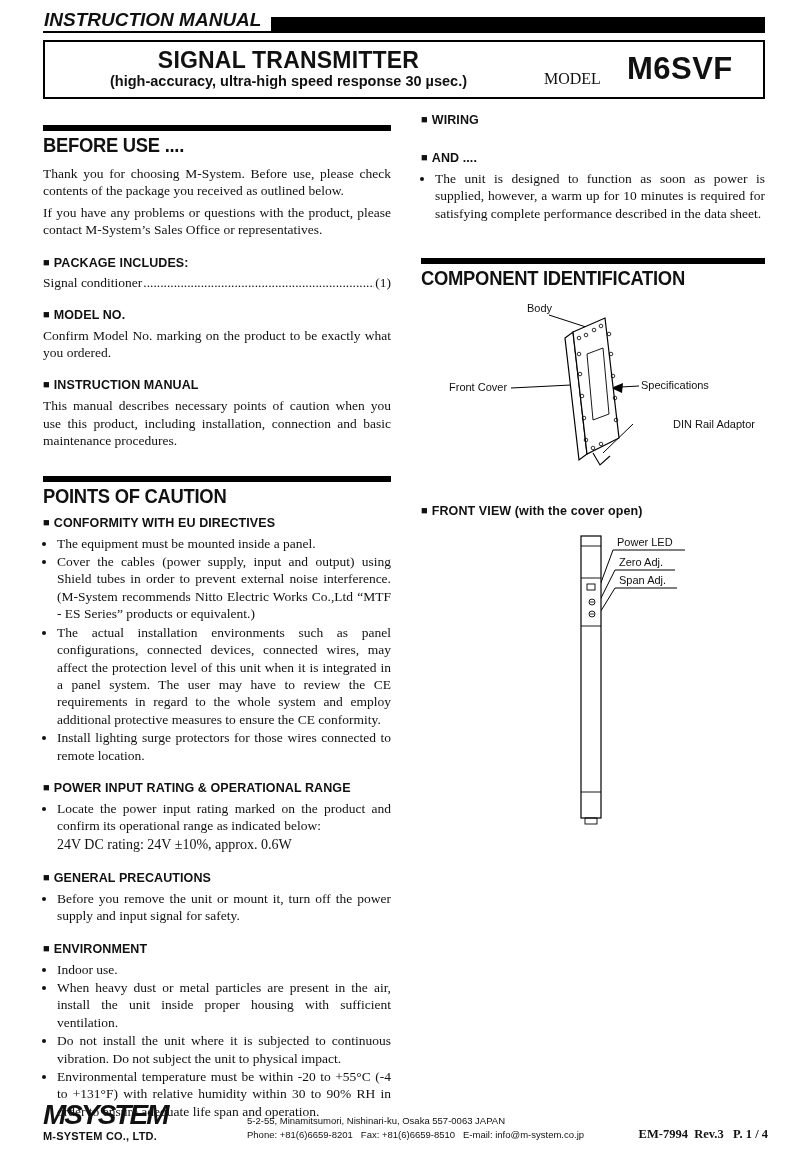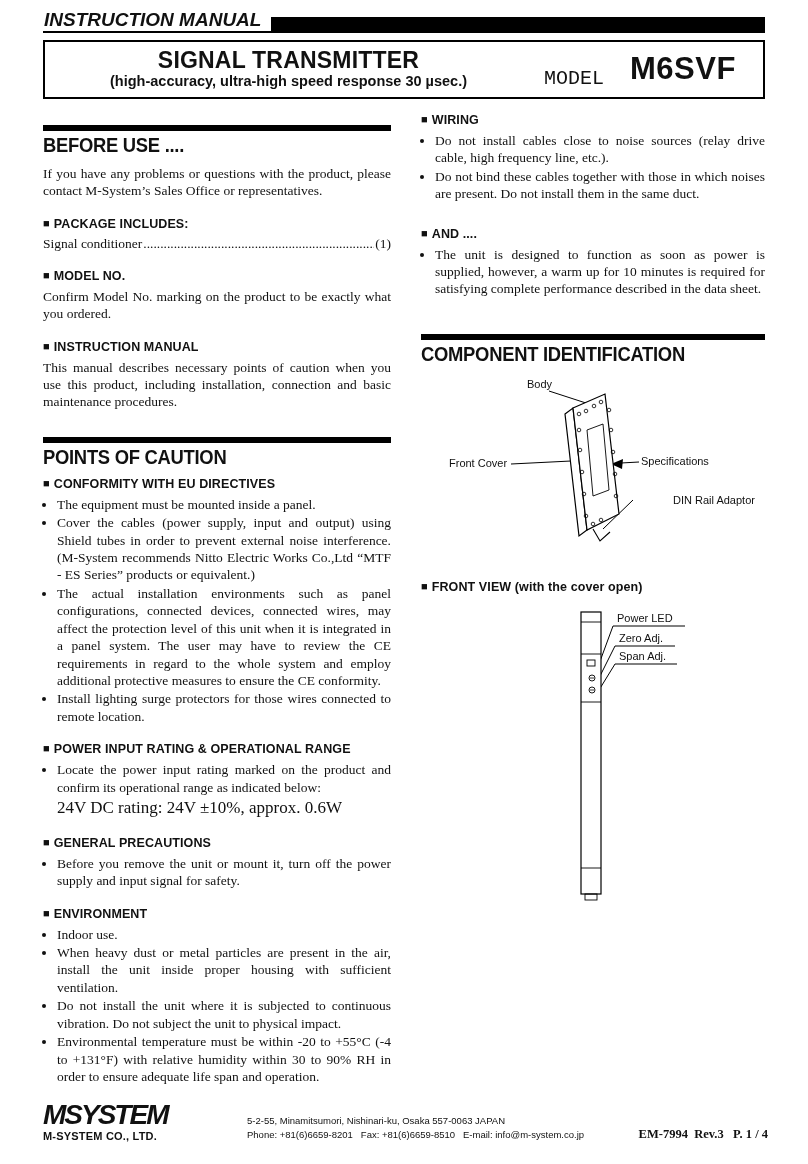--- a/index.html
+++ b/index.html
@@ -22,21 +22,21 @@
 
   
   .title-box {
     border:2.5px solid #000; margin-top:7px;
     display:flex; align-items:center; padding:5px 0 7px 16px; min-height:52px;
   }
   .title-main { width:455px; text-align:center; }
   .doc-title { font-family:"Liberation Sans", sans-serif; font-weight:bold; font-size:23px; line-height:26px; letter-spacing:0.2px; }
   .doc-subtitle { font-family:"Liberation Sans", sans-serif; font-weight:bold; font-size:14.5px; line-height:17px; }
   .model-area { flex:1; display:flex; align-items:center; gap:26px; padding-left:28px; }
-  .model-label { font-family:Liberation Mono, monospace; font-size:20px;margin-top:20px; }
+  .model-label { font-family:Liberation Serif, serif; font-size:16px;margin-top:20px; }
   .model-value { font-family:"Liberation Sans", sans-serif; font-weight:bold; font-size:31px; letter-spacing:0.5px; }
 
   
   .columns { display:flex; gap:30px; margin-top:12px; align-items:flex-start; }
   .col-left  { width:348px; }
   .col-right { width:344px; }
 
   
   .section-heading { margin:14px 0 8px 0; }
   .section-heading .bar { height:6px; background:#000; margin-bottom:3px; }
@@ -52,21 +52,21 @@
   .sub-title {
     font-family:"Liberation Sans", sans-serif; font-weight:bold; font-size:12.5px;
     display:flex; align-items:baseline; gap:4px; margin-bottom:5px; letter-spacing:0.1px;
   }
   .sq { font-size:11px; line-height:1; position:relative; top:-1px; }
 
   p.body { margin:4px 0 0 0; font-size:13.5px; line-height:1.29; text-align:justify; }
 
   ul.bullets { margin:2px 0 0 0; padding-left:14px; font-size:13.5px; line-height:1.29; }
   ul.bullets li { text-align:justify; margin-bottom:1px; }
-  .indent-note { font-size:17px; line-height:1.29; margin-left:14px; }
+  .indent-note { font-size:14px; line-height:1.29; margin-left:14px; }
 
   .pkg-line { display:flex; align-items:baseline; font-size:13.5px; margin-top:2px; }
   .pkg-item { white-space:nowrap; }
   .pkg-dots { flex:1; overflow:hidden; white-space:nowrap; margin:0 1px; }
   .pkg-qty { white-space:nowrap; }
 
   
   .diagram { position:relative; }
   .comp-diagram { width:322px; height:176px; margin:12px 0 2px 22px; }
   .fv-diagram { width:252px; height:296px; margin:14px 0 0 130px; }
@@ -115,20 +115,21 @@
 
     <div class="columns">
 
       <div class="col-left">
 
         <div class="section-heading">
           <div class="bar"></div>
           <span class="text">BEFORE USE ....</span>
         </div>
 
+        <p class="body">Thank you for choosing M-System.  Before use, please check contents of the package you received as outlined below.</p>
         <p class="body">If you have any problems or questions with the product, please contact M-System’s Sales Office or representatives.</p>
 
         <section class="sub">
           <div class="sub-title">
             <span class="sq">■</span>
             <span>PACKAGE INCLUDES:</span>
           </div>
           <div class="pkg-line">
             <span class="pkg-item">Signal conditioner</span>
             <span class="pkg-dots">................................................................................................</span>
@@ -206,24 +207,20 @@
 
       </div>
 
       <div class="col-right">
 
         <section class="sub">
           <div class="sub-title">
             <span class="sq">■</span>
             <span>WIRING</span>
           </div>
-          <ul class="bullets">
-            <li>Do not install cables close to noise sources (relay drive cable, high frequency line, etc.).</li>
-            <li>Do not bind these cables together with those in which noises are present.  Do not install them in the same duct.</li>
-          </ul>
         </section>
 
         <section class="sub" style="margin-top:24px;">
           <div class="sub-title">
             <span class="sq">■</span>
             <span>AND ....</span>
           </div>
           <ul class="bullets">
             <li>The unit is designed to function as soon as power is supplied, however, a warm up for 10 minutes is required for satisfying complete performance described in the data sheet.</li>
           </ul>

